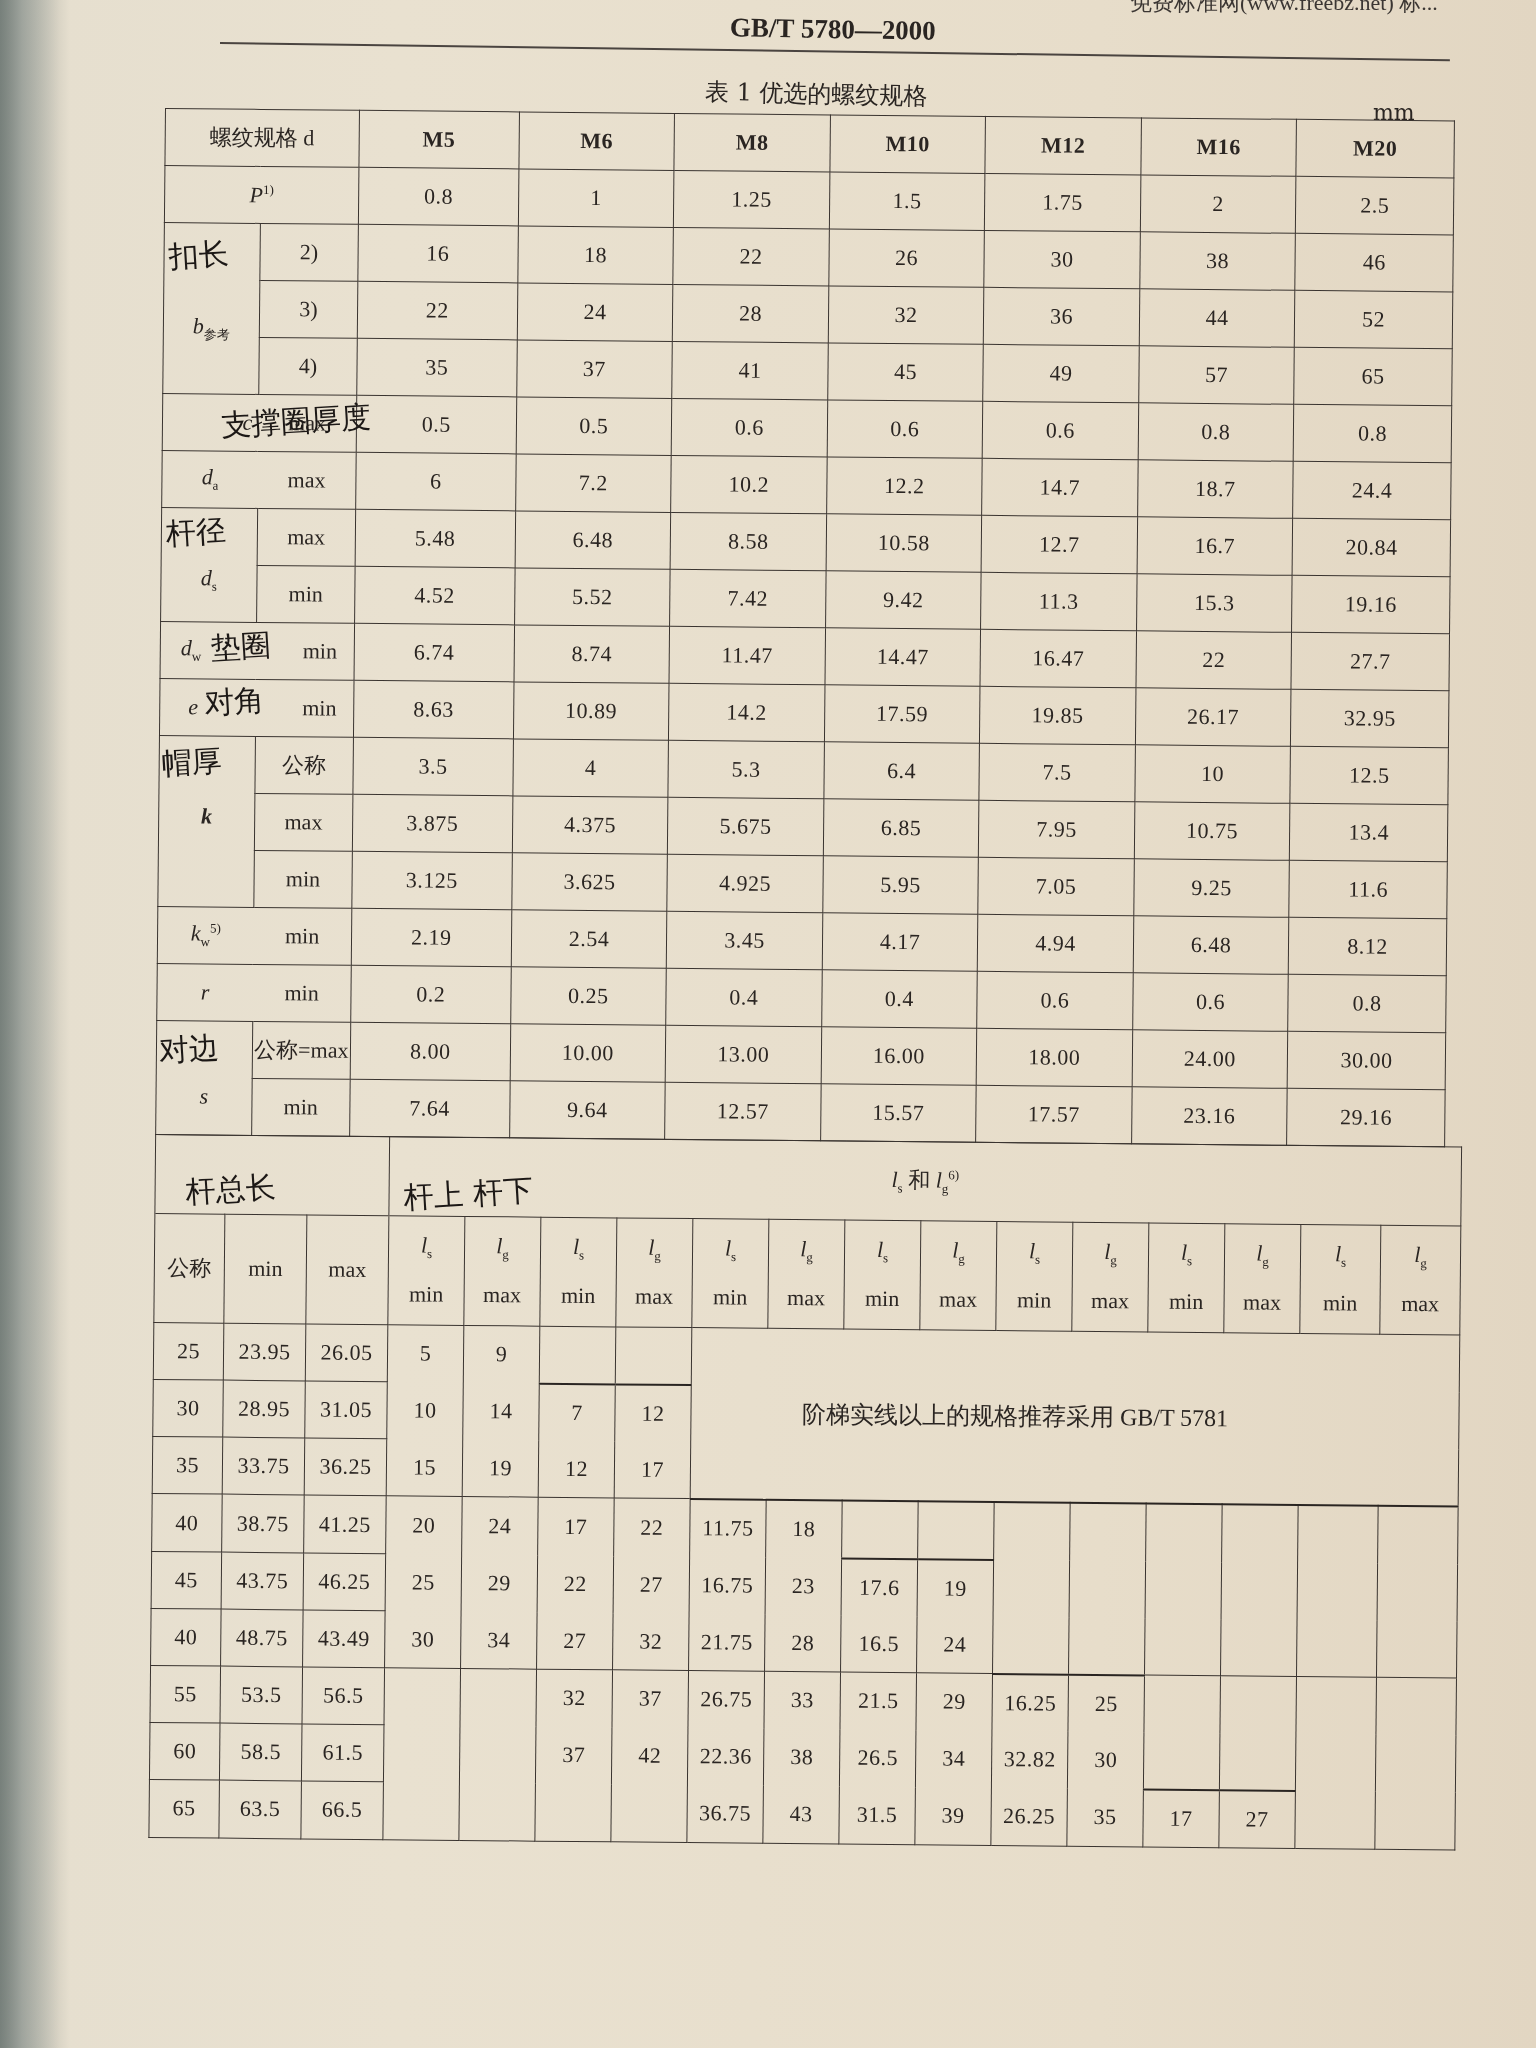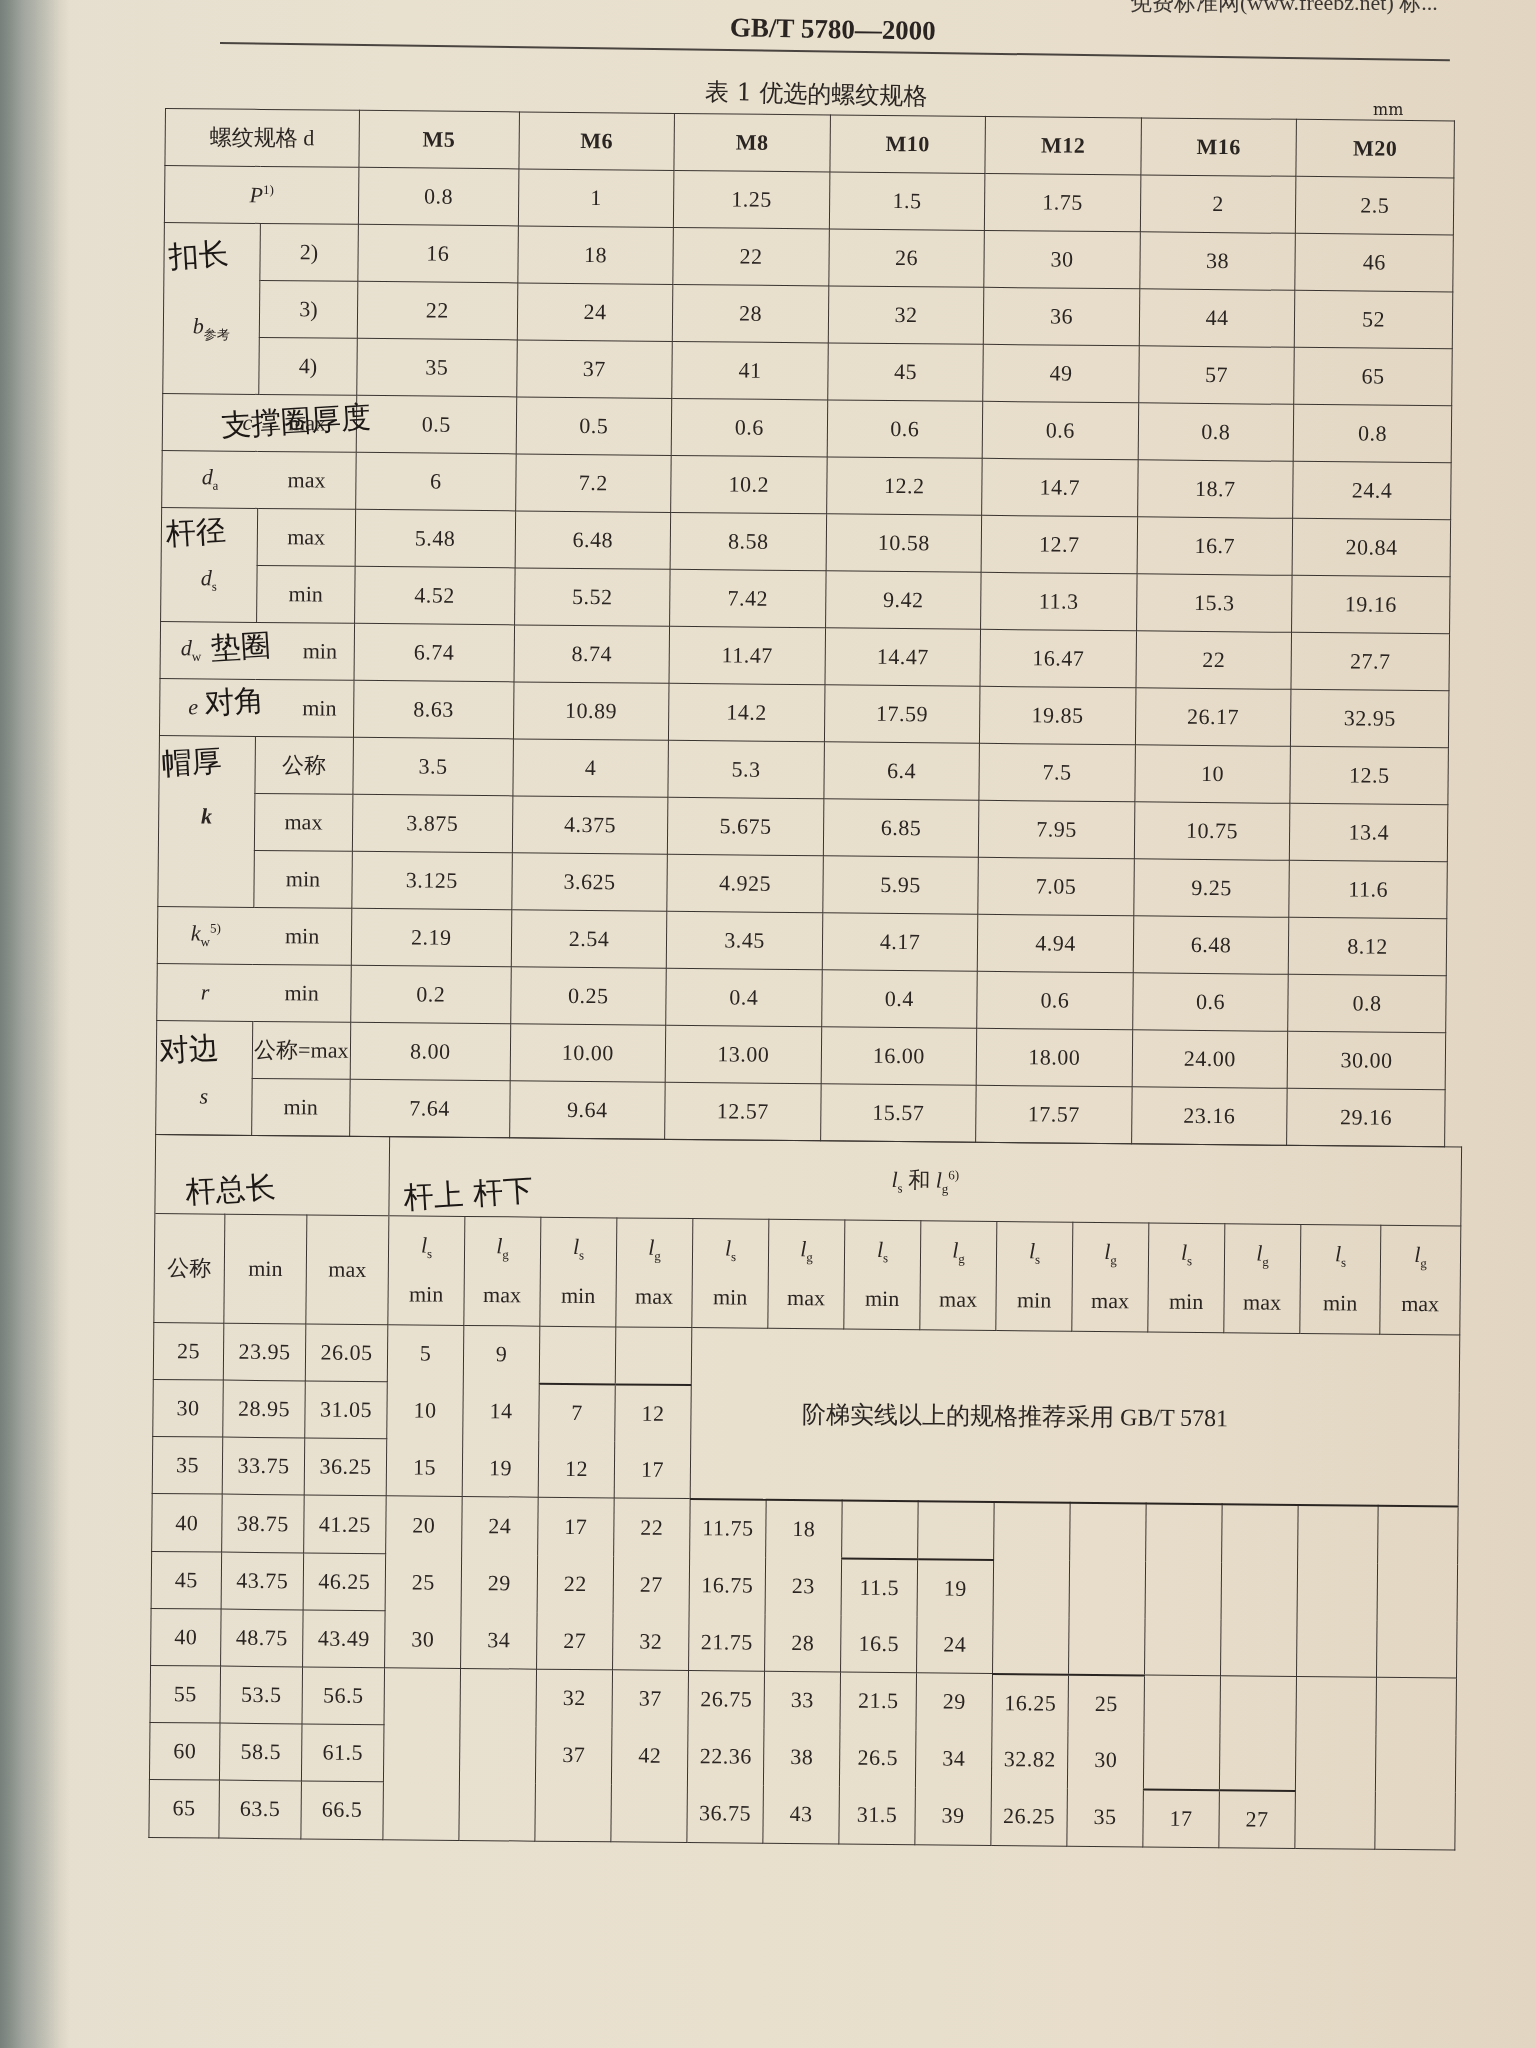--- a/index.html
+++ b/index.html
@@ -11,21 +11,21 @@
   }
   .page-shadow { position:absolute; left:0; top:0; width:70px; height:2048px;
     background: linear-gradient(90deg, rgba(90,100,96,0.55), rgba(200,205,195,0.0)); }
   .watermark { position:absolute; left:1130px; top:-12px; font-size:22px; color:#3b3633; white-space:nowrap;
     font-family:"Liberation Serif", serif; }
   .std-code { position:absolute; left:730px; top:14px; font-size:27px; font-weight:bold;
     font-family:"Liberation Serif", serif; transform: rotate(1deg); }
   .header-rule { position:absolute; left:220px; top:42px; width:1230px; height:0; border-top:2px solid #4a4440;
     transform: rotate(0.8deg); transform-origin:left; }
   .table-title { position:absolute; left:705px; top:78px; font-size:24px; transform: rotate(1.2deg); }
-  .unit { position:absolute; left:1373px; top:100px; font-size:16px; }
+  .unit { position:absolute; left:1373px; top:100px; font-size:22px; }
 
   .tbl-wrap { position:absolute; left:165px; top:108px; width:1290px; transform: rotate(0.55deg); transform-origin: left top; }
   table { border-collapse:collapse; table-layout:fixed; width:100%; }
   td { border:1.5px solid #3a3430; text-align:center; vertical-align:middle; padding:0; font-size:22px;
        font-family:"Liberation Serif", "DejaVu Serif", serif; }
   .num { font-family:"Liberation Serif", serif; letter-spacing:0.5px; }
   .sym { font-style:italic; }
   sup, sub { font-size:13px; }
   .upper tr td { height:56px; }
   .no-l { border-left:none; }
@@ -468,21 +468,21 @@
     <tr>
       <td class="num">45</td>
       <td class="num">43.75</td>
       <td class="num">46.25</td>
       <td class="num no-t no-b">25</td>
       <td class="num no-t no-b">29</td>
       <td class="num no-t no-b">22</td>
       <td class="num no-t no-b">27</td>
       <td class="num no-t no-b">16.75</td>
       <td class="num no-t no-b">23</td>
-      <td class="num no-b">11.5</td>
+      <td class="num no-b">17.6</td>
       <td class="num no-b">19</td>
       <td class="no-t no-b"></td>
       <td class="no-t no-b"></td>
       <td class="no-t no-b"></td>
       <td class="no-t no-b"></td>
       <td class="no-t no-b"></td>
       <td class="no-t no-b"></td>
     </tr>
 
     <tr>

